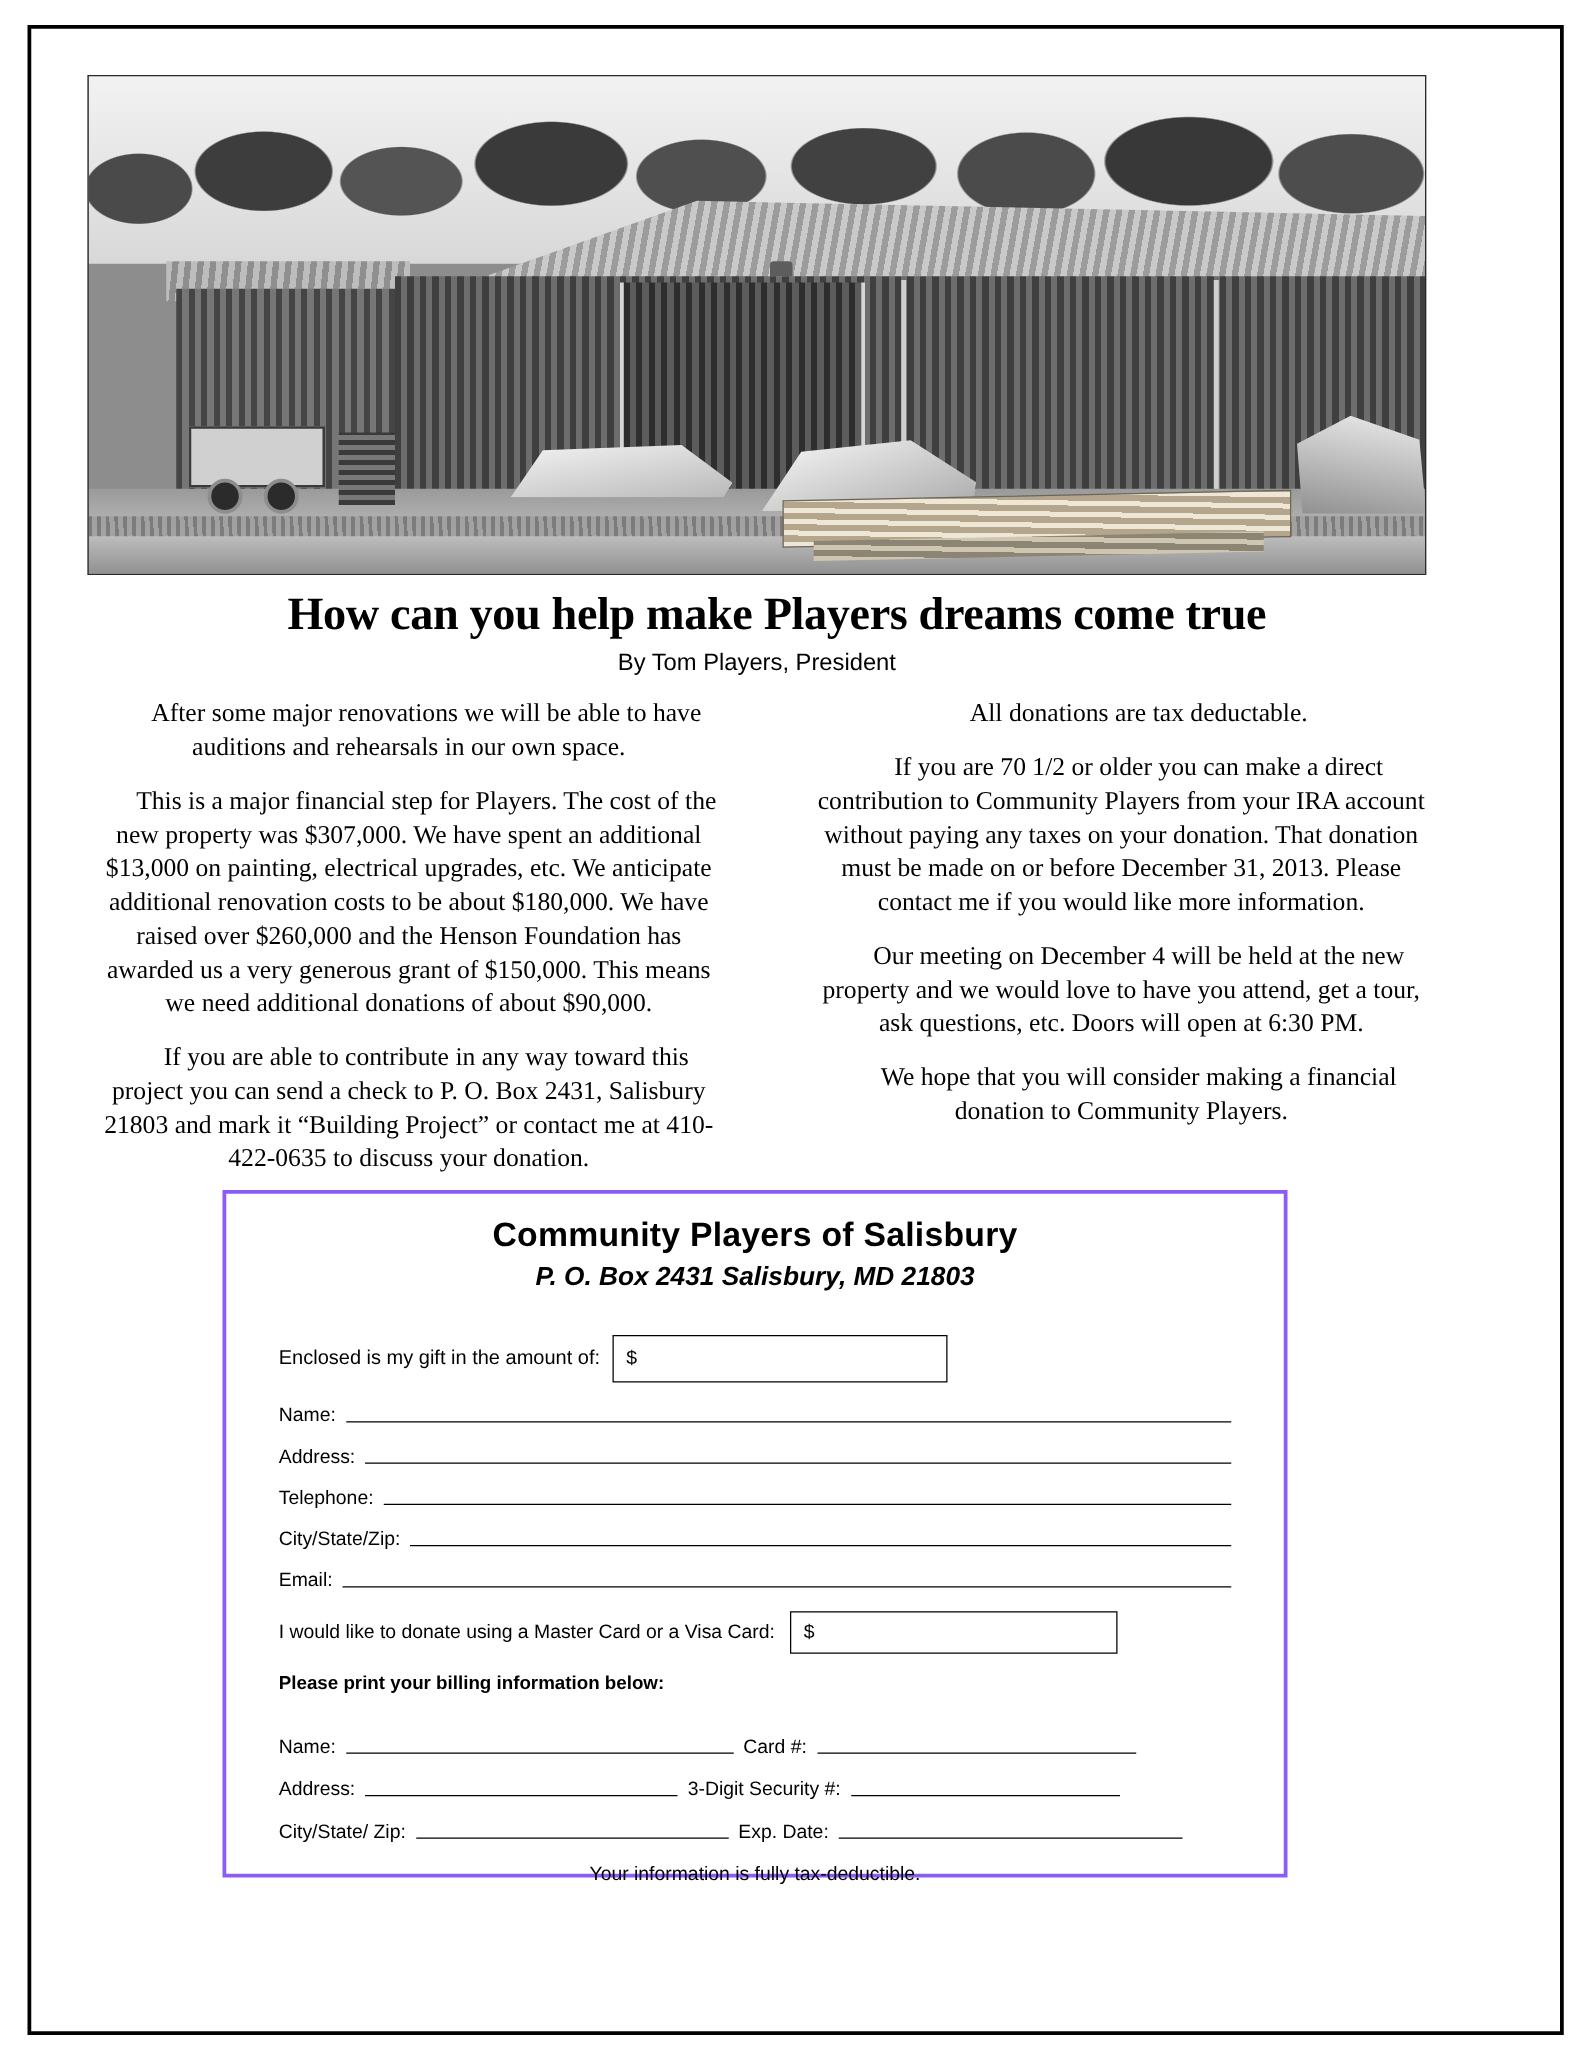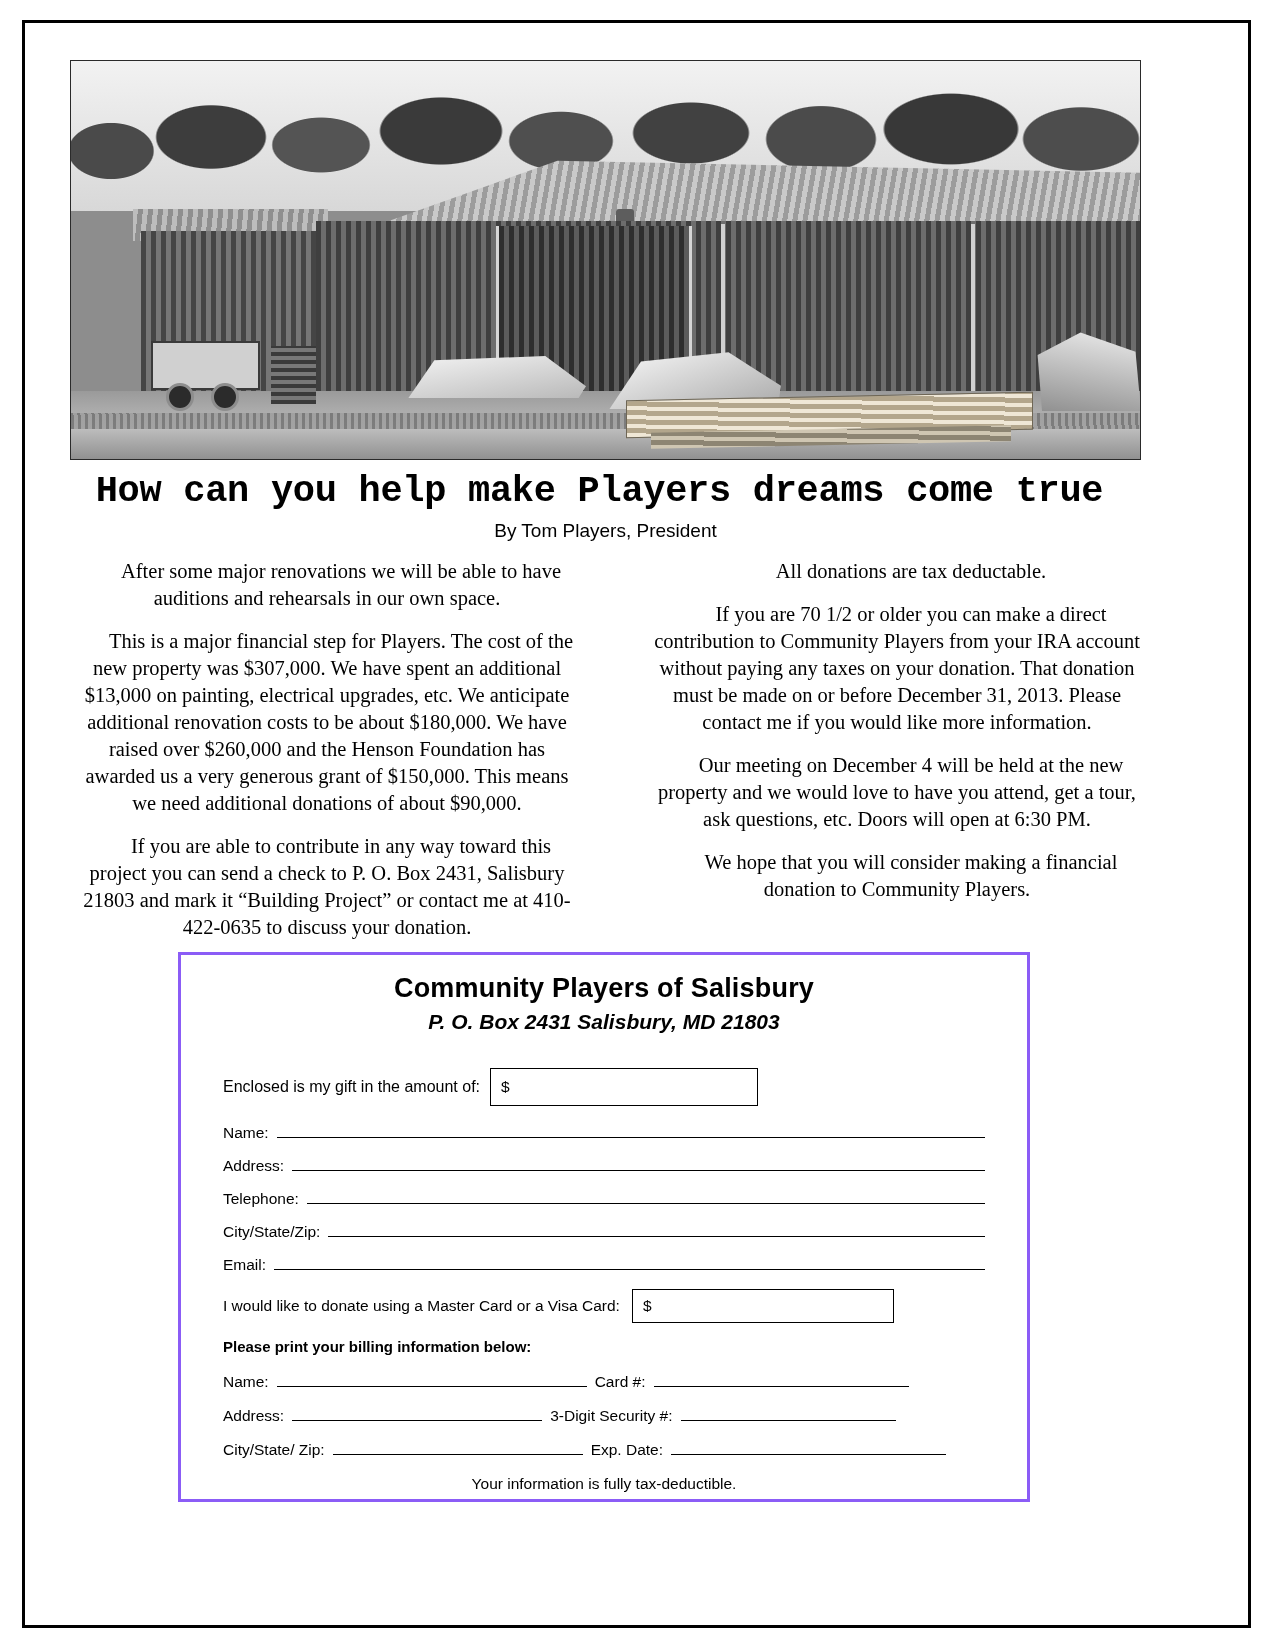--- a/index.html
+++ b/index.html
@@ -141,25 +141,25 @@
     transform: skewY(-1.2deg);
   }
   .ph-vent {
     position: absolute; left: 545px; top: 148px; width: 18px; height: 12px;
     background: #5d5d5d; border-radius: 3px 3px 0 0;
   }
 
   
   .headline {
     position: absolute;
-    left: 64px;
+    left: 86px;
     top: 470px;
     width: 1071px;
     text-align: center;
-    font-family: Liberation Mono, monospace;
+    font-family: Liberation Serif, serif;
     font-weight: bold;
     font-size: 37px;
     letter-spacing: -0.3px;
   }
   .byline {
     position: absolute;
     left: 70px;
     top: 520px;
     width: 1071px;
     text-align: center;
@@ -242,21 +242,21 @@
     height: 34px;
     width: 262px;
     margin-left: 12px;
     display: flex;
     align-items: center;
     padding-left: 10px;
     box-sizing: border-box;
     font-size: 15.5px;
   }
   .row-amount { margin-bottom: 18px; }
-  .row-print { margin-bottom: 18px; font-weight: bold; font-size: 15px; }
+  .row-print { margin-bottom: 34px; font-weight: bold; font-size: 15px; }
   .billing-row { display: flex; align-items: center; margin-bottom: 16px; white-space: nowrap; }
   .billing-row .lbl2 { flex: 0 0 auto; }
   .fill { border-bottom: 1.5px solid #000; height: 0; position: relative; top: 4px; margin: 0 8px; }
   .f1 { width: 250px; }
   .f2 { width: 310px; }
   .f3 { width: 255px; }
   .f4 { width: 250px; }
   .f5 { width: 215px; }
   .f6 { width: 275px; }
   .footer-note {

